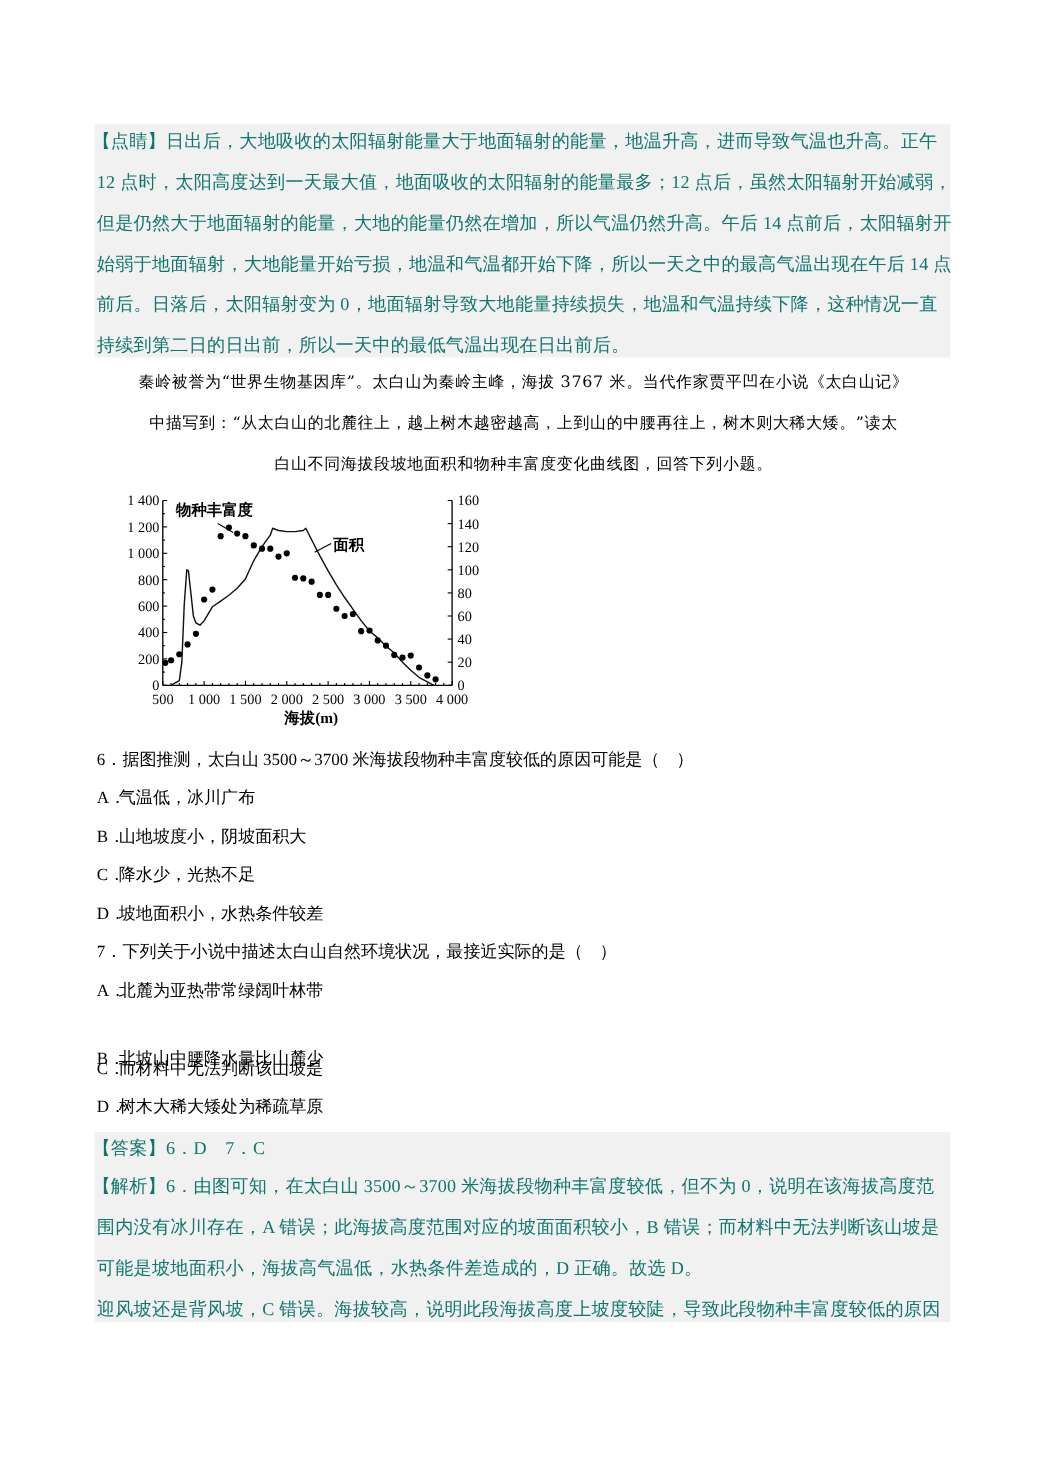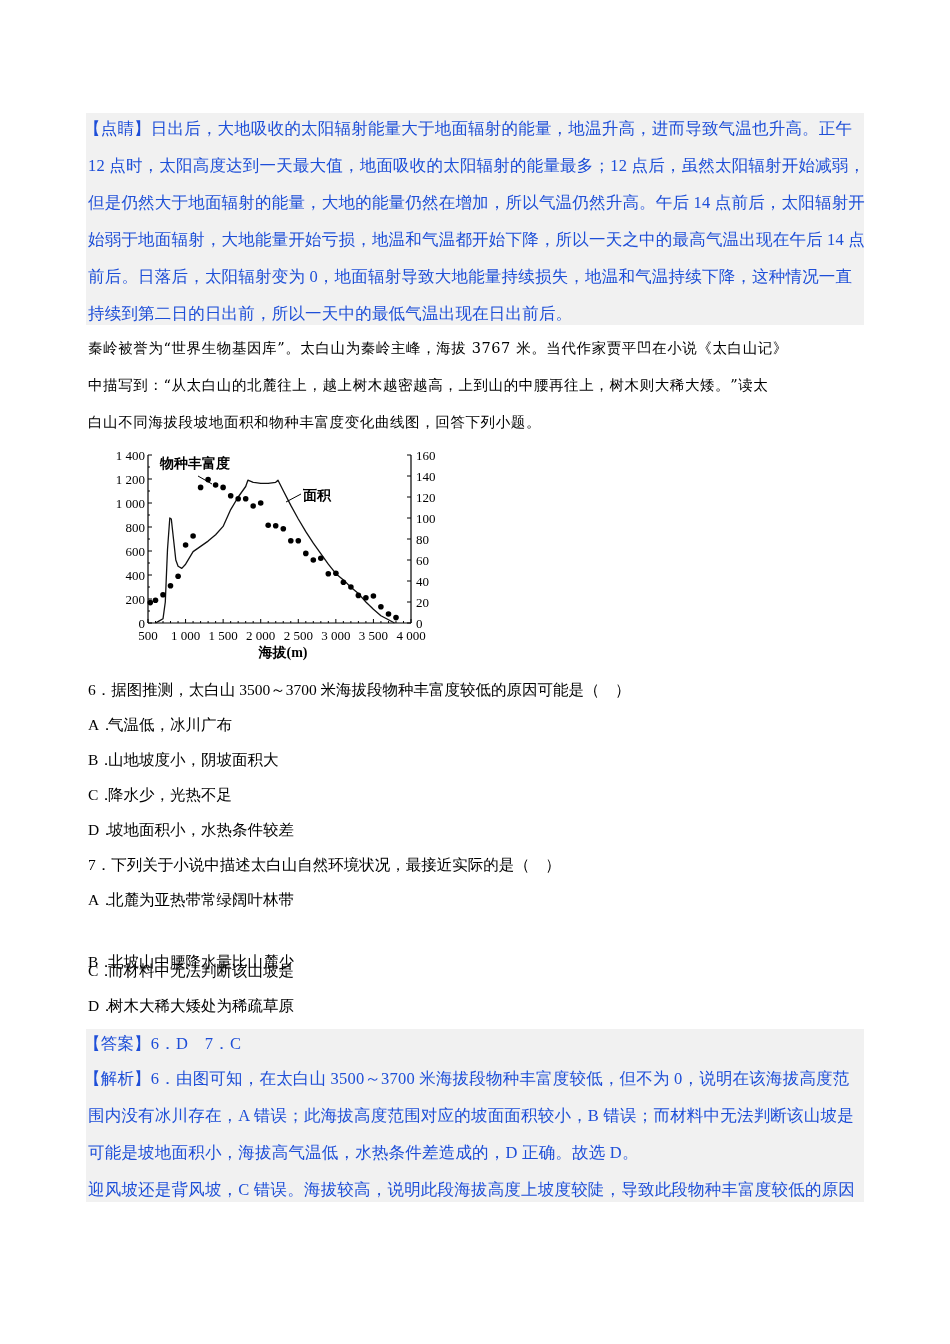--- a/index.html
+++ b/index.html
@@ -1,22 +1,22 @@
 <!DOCTYPE html>
 <html><head>
   <meta charset="utf-8">
   <style>
     html, body { margin: 0; padding: 0; background: #ffffff; }
     body { width: 950px; height: 1344px; position: relative; overflow: hidden;
            font-family: "DejaVu Serif", "Liberation Serif", serif; color: #000; }
     .shade { position: absolute; left: 86px; width: 778px; background: #f1f1f1; }
-    .red { color: #1d4ed8; }
+    .red { color: #0f766e; }
     .para { position: absolute; left: 88px; width: 776px; font-size: 15.5px; line-height: 37px; }
     .para.red { font-family: "Liberation Serif", "DejaVu Serif", serif; font-size: 16.5px; letter-spacing: 0.2px; }
-    .para.black { font-family: "DejaVu Serif", serif; font-size: 14.5px; letter-spacing: 0.6px; }
+    .para.black { font-family: "DejaVu Serif", serif; font-size: 14.5px; letter-spacing: 0.6px; text-align: center; }
     .line { white-space: nowrap; display: block; height: 37px; }
     .q { position: absolute; left: 88px; font-size: 15.5px; font-family: "Liberation Serif", "DejaVu Serif", serif; white-space: nowrap; }
     .opt-letter { display: inline-block; width: 20px; }
     svg text { font-family: "Liberation Serif", "DejaVu Serif", serif; }
   </style>
 </head>
 <body>
 
 <div class="shade" style="top:113px;height:212px;"></div>
 <div class="para red" style="top:110px;">

